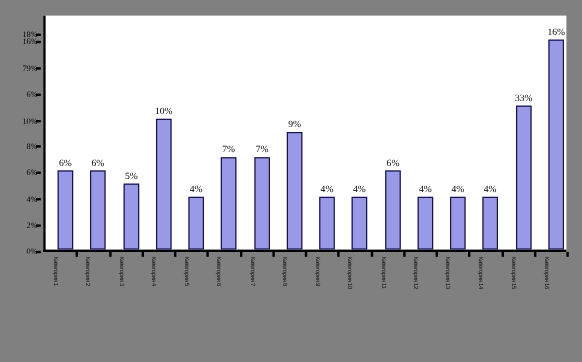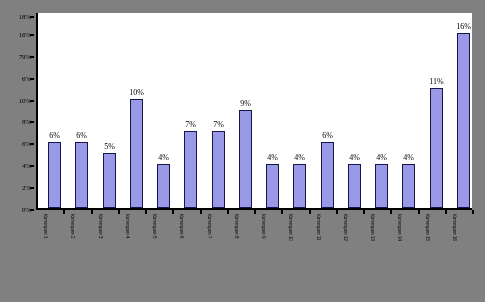--- a/index.html
+++ b/index.html
@@ -132,21 +132,21 @@
     white-space: nowrap;
     letter-spacing: -0.3px;
   }
 </style>
 </head>
 <body>
 
 <div id="chart-root">
 
   <div id="y-axis-labels">
-      <div class="y-tick-row" style="top: 4px;">
+      <div class="y-tick-row" style="top: 16px;">
         <span class="y-tick-label" style="color: rgb(0, 0, 0);">18%</span>
         <span class="y-tick-mark" style="background: rgb(0, 0, 0);"></span>
       </div>
       <div class="y-tick-row" style="top: 21.8889px;">
         <span class="y-tick-label" style="color: rgb(0, 0, 0);">16%</span>
         <span class="y-tick-mark" style="background: rgb(0, 0, 0);"></span>
       </div>
       <div class="y-tick-row" style="top: 43.7778px;">
         <span class="y-tick-label" style="color: rgb(0, 0, 0);">79%</span>
         <span class="y-tick-mark" style="background: rgb(0, 0, 0);"></span>
@@ -233,21 +233,21 @@
       <div class="bar-col" style="left: 337px; height: 197px;">
         <div class="bar-rect" style="height: 43.7778px; background: rgb(153, 153, 232); border-color: rgb(22, 22, 74);"></div>
         <div class="bar-value" style="bottom: 45.7778px; color: rgb(0, 0, 0);">4%</div>
       </div>
       <div class="bar-col" style="left: 364px; height: 197px;">
         <div class="bar-rect" style="height: 43.7778px; background: rgb(153, 153, 232); border-color: rgb(22, 22, 74);"></div>
         <div class="bar-value" style="bottom: 45.7778px; color: rgb(0, 0, 0);">4%</div>
       </div>
       <div class="bar-col" style="left: 392px; height: 197px;">
         <div class="bar-rect" style="height: 120.389px; background: rgb(153, 153, 232); border-color: rgb(22, 22, 74);"></div>
-        <div class="bar-value" style="bottom: 122.389px; color: rgb(0, 0, 0);">11%</div>
+        <div class="bar-value" style="bottom: 122.389px; color: rgb(0, 0, 0);">33%</div>
       </div>
       <div class="bar-col" style="left: 419px; height: 197px;">
         <div class="bar-rect" style="height: 175.111px; background: rgb(153, 153, 232); border-color: rgb(22, 22, 74);"></div>
         <div class="bar-value" style="bottom: 177.111px; color: rgb(0, 0, 0);">16%</div>
       </div>
     </div>
 
   <div id="x-ticks">
       <div class="x-tick-mark" style="left: 27px; background: rgb(0, 0, 0);"></div>
       <div class="x-tick-mark" style="left: 55px; background: rgb(0, 0, 0);"></div>

